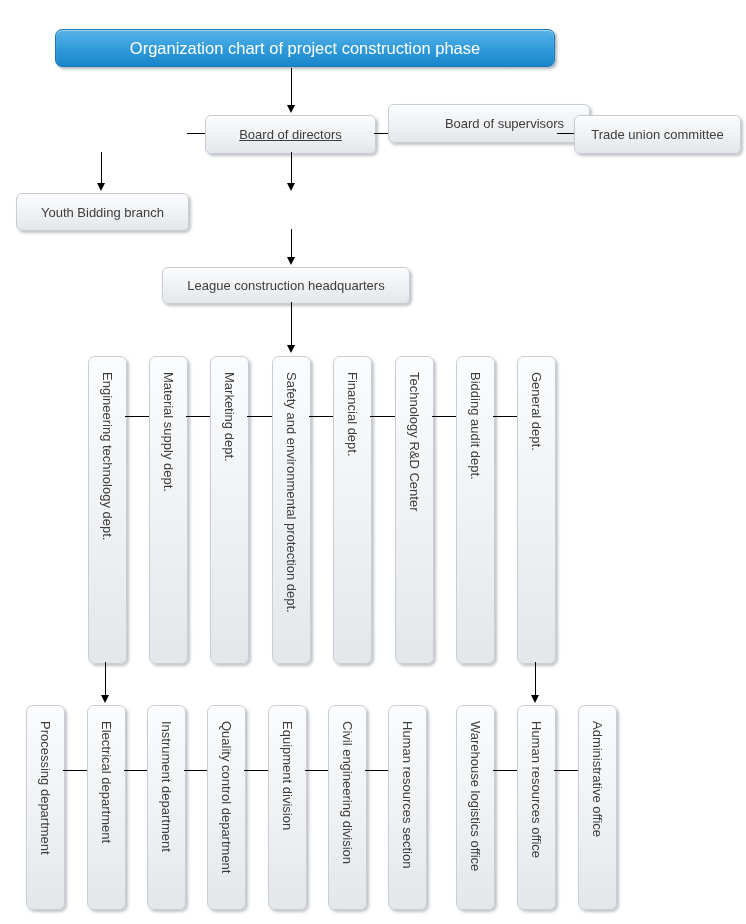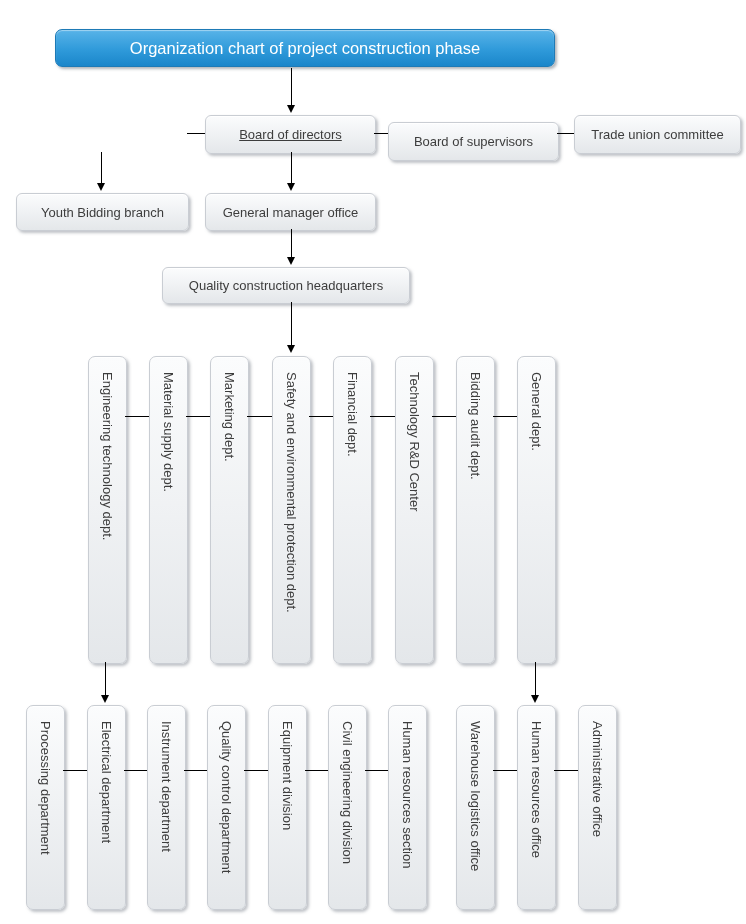--- a/index.html
+++ b/index.html
@@ -49,27 +49,26 @@
   }
 </style>
 </head>
 <body>
 
 <div class="canvas">
 
   <div class="title-box" style="left:55px;top:29px;width:498px;height:36px;">Organization chart of project construction phase</div>
 
   <div class="hbox" style="left:205px;top:115px;width:169px;height:37px;text-decoration:underline;">Board of directors</div>
-  <div class="hbox" style="left:388px;top:122px;width:169px;height:37px;">Board of supervisors</div>
+  <div class="hbox" style="left:388px;top:104px;width:169px;height:37px;padding-left:31px;">Board of supervisors</div>
   <div class="hbox" style="left:574px;top:115px;width:165px;height:37px;">Trade union committee</div>
 
   <div class="hbox" style="left:16px;top:193px;width:171px;height:36px;">Youth Bidding branch</div>
-  <div class="hbox" style="left:205px;top:193px;width:169px;height:36px;">General manager office</div>
 
-  <div class="hbox" style="left:162px;top:267px;width:246px;height:35px;">Quality construction headquarters</div>
+  <div class="hbox" style="left:162px;top:267px;width:246px;height:35px;">League construction headquarters</div>
 
   <div class="vbox" style="left:88px;top:356px;width:37px;height:306px;">
       <span>Engineering technology dept.</span>
     </div>
   <div class="vbox" style="left:149px;top:356px;width:37px;height:306px;">
       <span>Material supply dept.</span>
     </div>
   <div class="vbox" style="left:210px;top:356px;width:37px;height:306px;">
       <span>Marketing dept.</span>
     </div>

